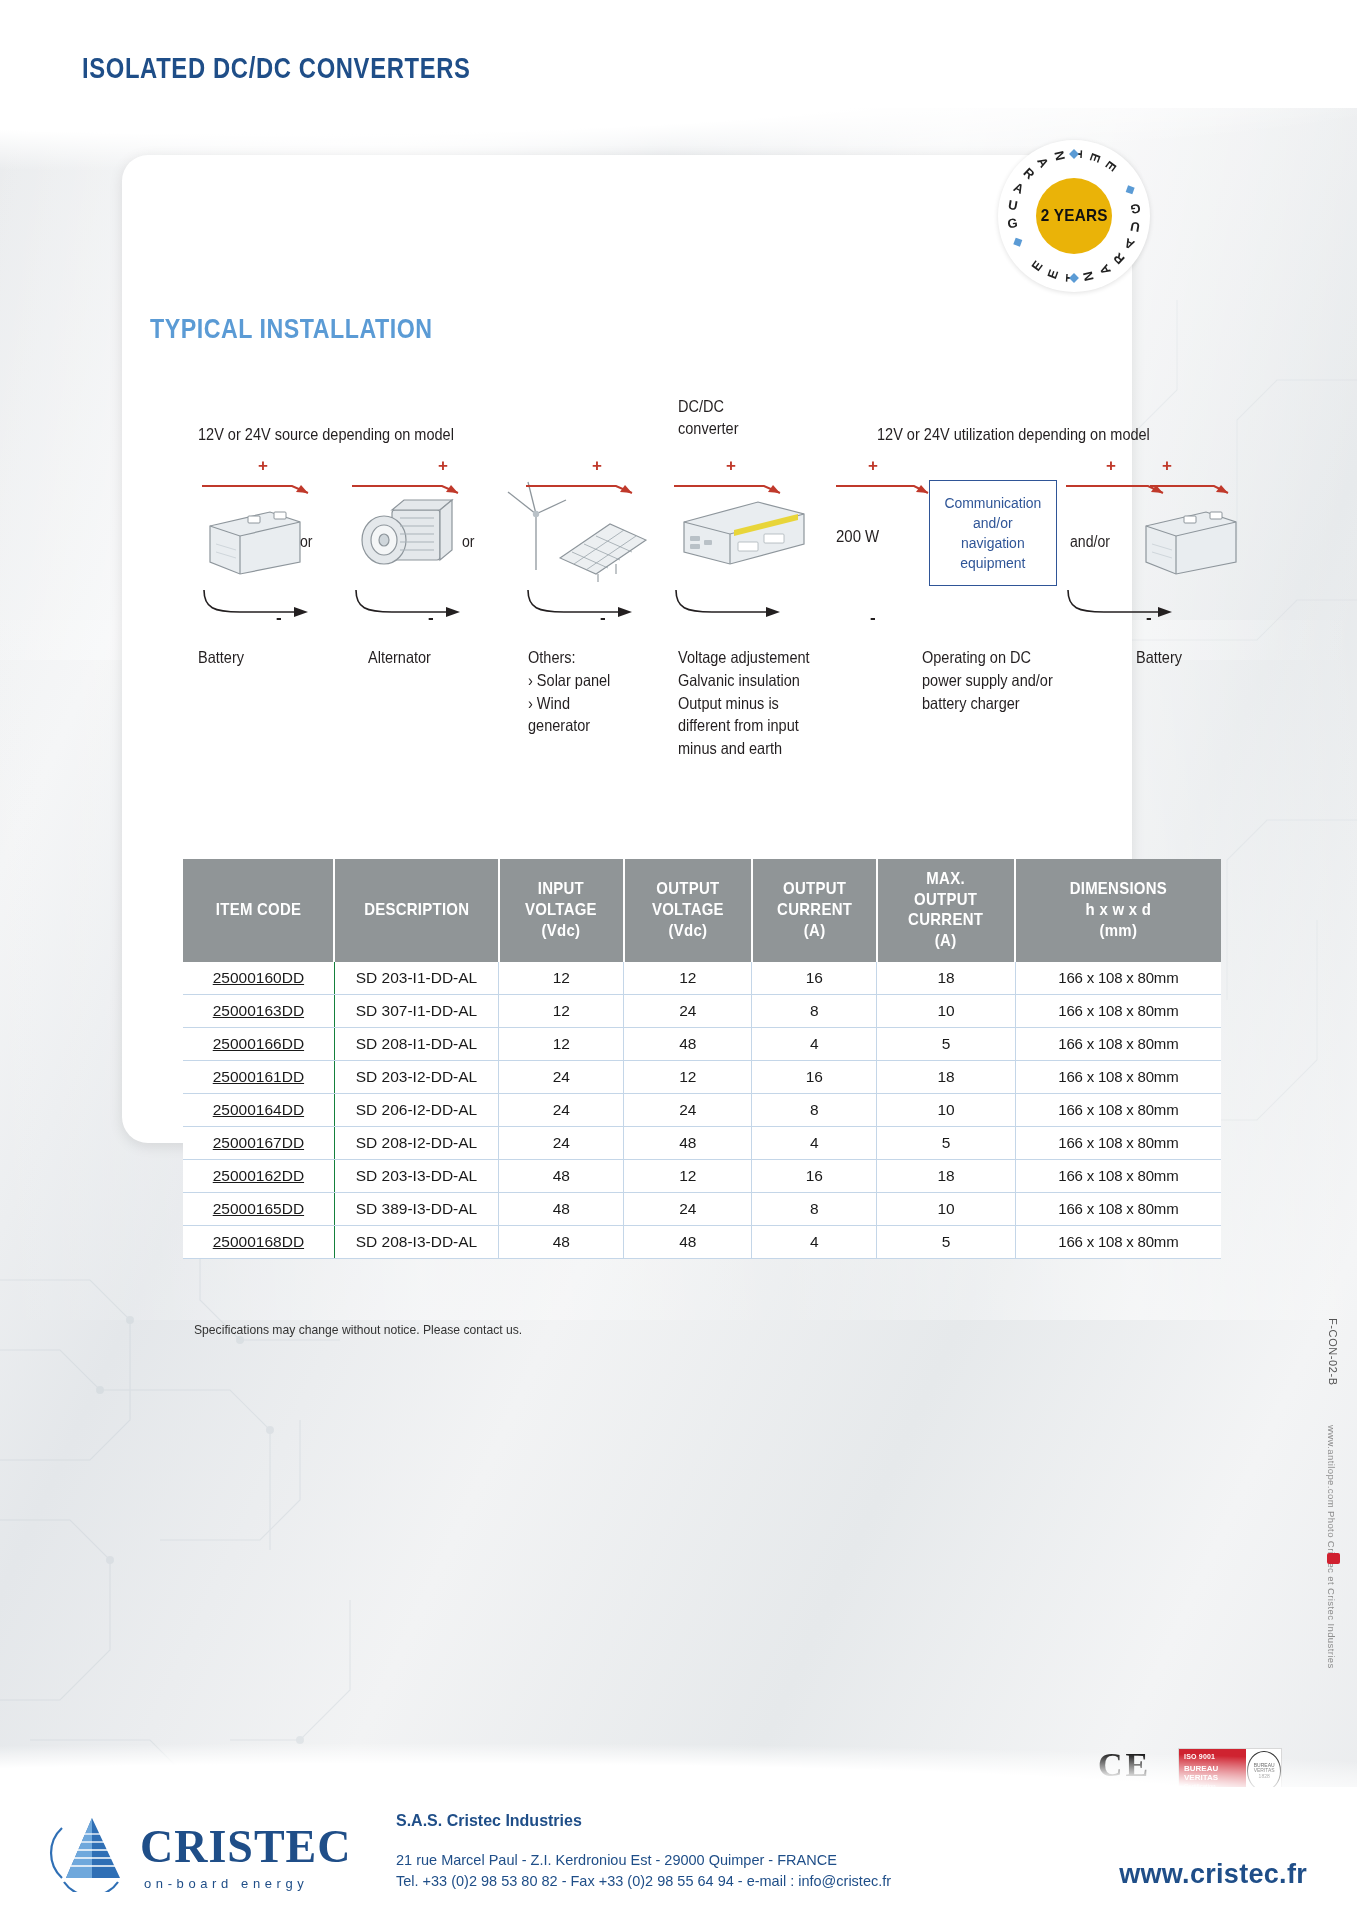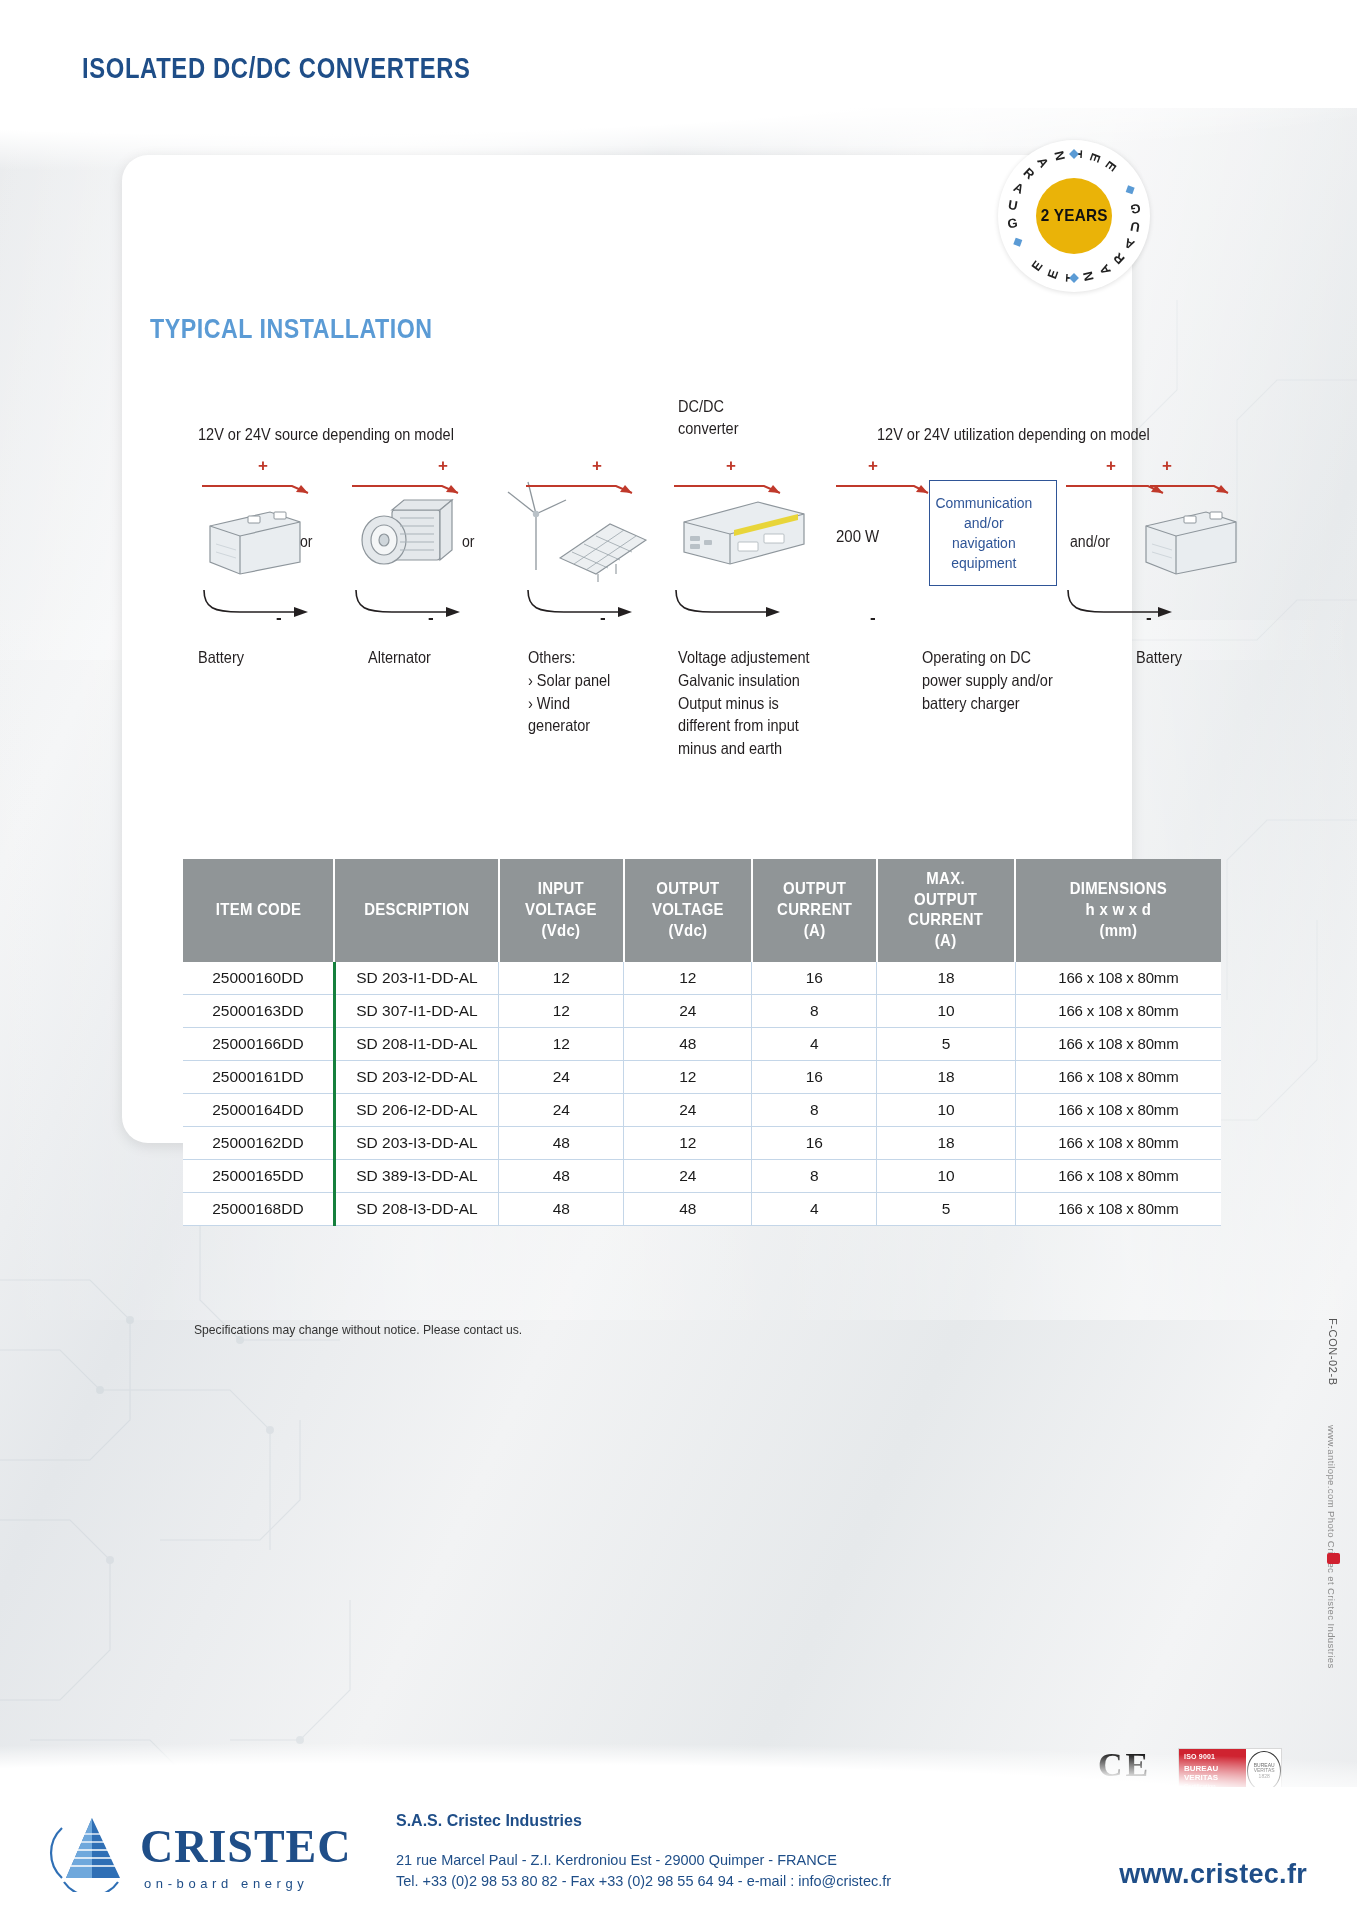--- a/index.html
+++ b/index.html
@@ -112,21 +112,21 @@
   }
   .dcap {
     position: absolute;
     font-size: 16.5px; color: #231f20; line-height: 1.38;
     transform: scaleX(.88); transform-origin: left top;
     white-space: pre-line;
   }
   .comm-box {
     position: absolute; left: 929px; top: 480px; width: 128px; height: 106px;
     border: 1.6px solid #2f5597;
-    display: flex; align-items: center; 
+    display: flex; align-items: center; justify-content: center;
     text-align: center;
   }
   .comm-box span {
     font-family: "Liberation Sans Narrow", "Liberation Sans", sans-serif;
     font-size: 15.5px; color: #2f5597; line-height: 1.3;
     transform: scaleX(.9); white-space: pre-line;
   }
   .w200 {
     position: absolute; left: 836px; top: 527px;
     font-size: 17px; color: #231f20;
@@ -167,21 +167,21 @@
   .tbl td {
     font-size: 15.5px; color: #1a1a1a;
     text-align: center;
     padding: 7px 4px;
     border-bottom: 1px solid #c4d6e8;
     border-right: 1px solid #c4d6e8;
     background: #ffffff;
   }
   .tbl td:last-child { border-right: none; }
   .tbl tr.first td { border-top: none; }
-  .tbl td.code { border-right: 3px solid #15803d; }
+  .tbl td.code { border-right: 1px solid #15803d; text-decoration: underline; }
   .tbl td.dim { font-size: 15px; letter-spacing: -.2px; }
   .tbl th.h-item { width: 128px; }
   .tbl th.h-desc { width: 139px; }
   .tbl th.h-iv   { width: 106px; }
   .tbl th.h-ov   { width: 108px; }
   .tbl th.h-oc   { width: 106px; }
   .tbl th.h-moc  { width: 117px; }
   .tbl th.h-dim  { width: 174px; }
 
   .footnote {
@@ -608,20 +608,29 @@
       <tr>
         <td class="code">25000164DD</td>
         <td>SD 206-I2-DD-AL</td>
         <td>24</td>
         <td>24</td>
         <td>8</td>
         <td>10</td>
         <td class="dim">166 x 108 x 80mm</td>
       </tr>
       <tr>
+        <td class="code">25000167DD</td>
+        <td>SD 208-I2-DD-AL</td>
+        <td>24</td>
+        <td>48</td>
+        <td>4</td>
+        <td>5</td>
+        <td class="dim">166 x 108 x 80mm</td>
+      </tr>
+      <tr>
         <td class="code">25000162DD</td>
         <td>SD 203-I3-DD-AL</td>
         <td>48</td>
         <td>12</td>
         <td>16</td>
         <td>18</td>
         <td class="dim">166 x 108 x 80mm</td>
       </tr>
       <tr>
         <td class="code">25000165DD</td>

